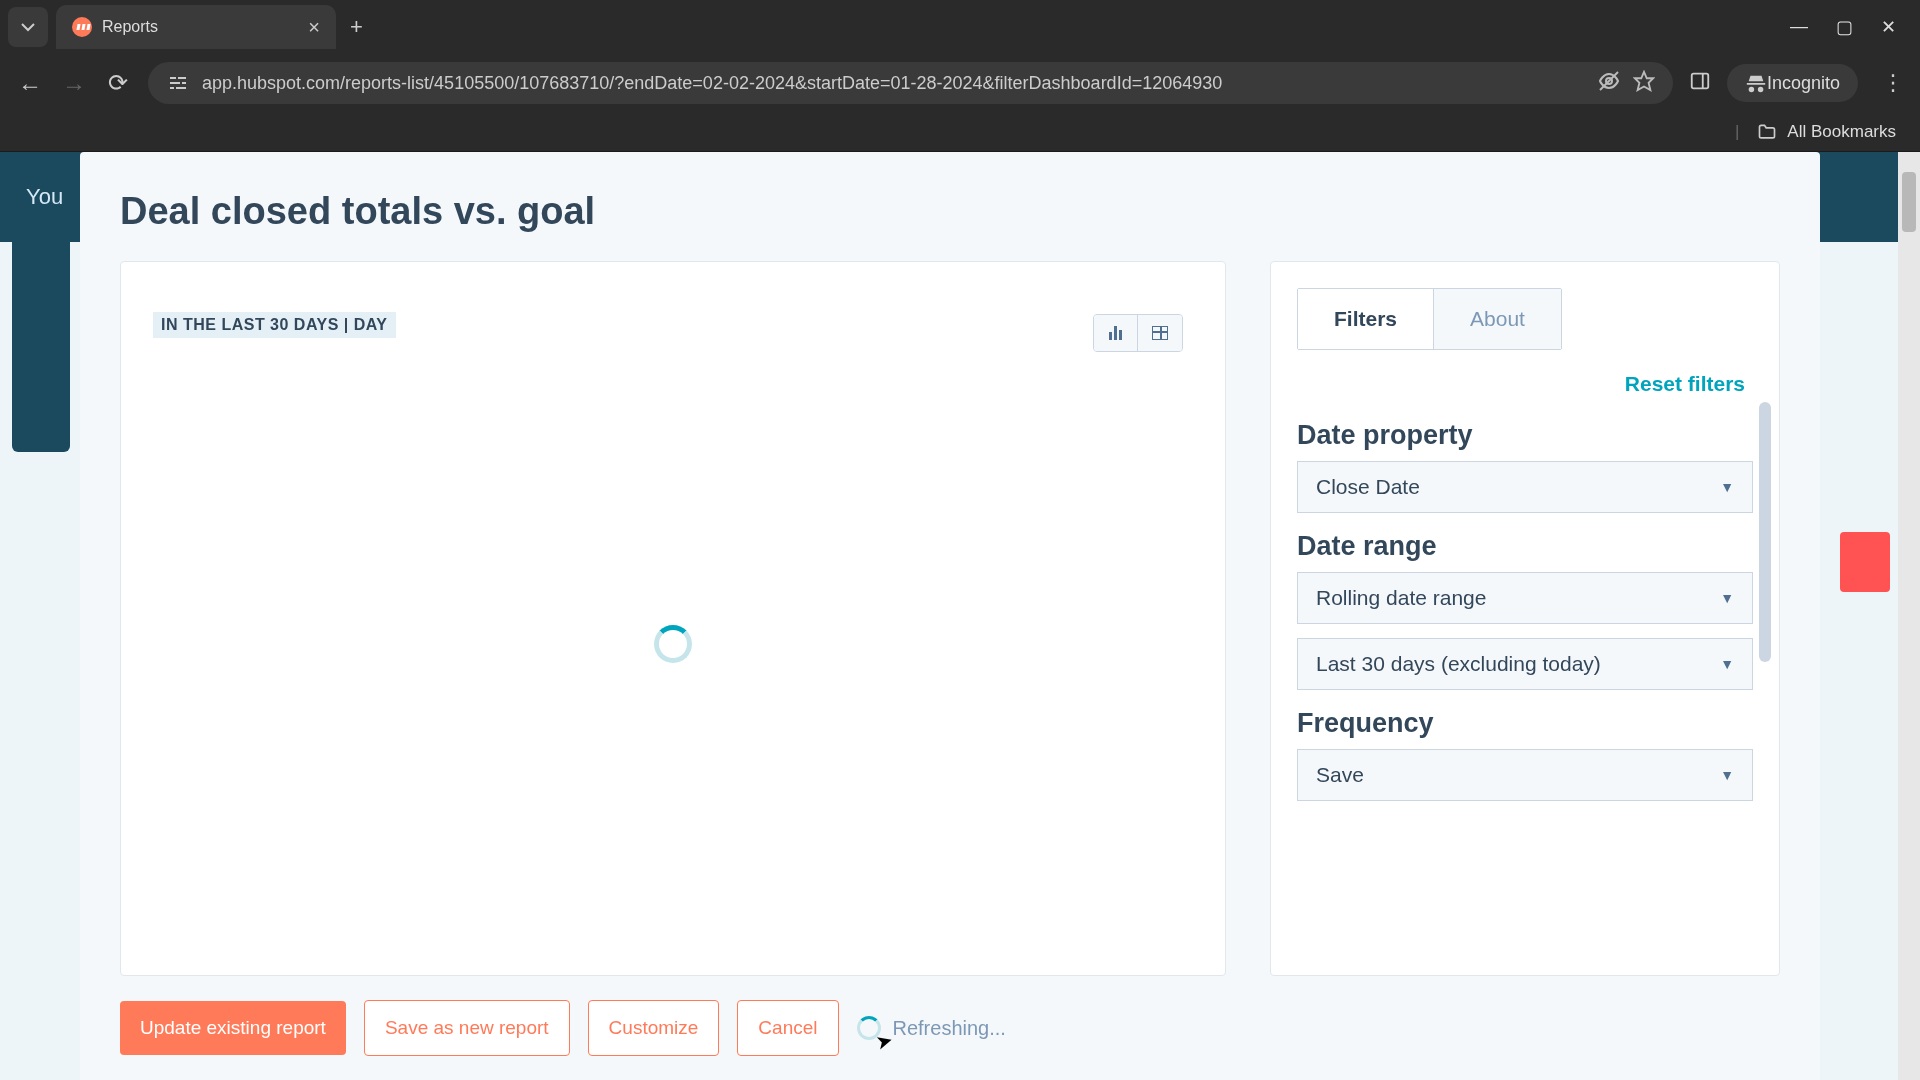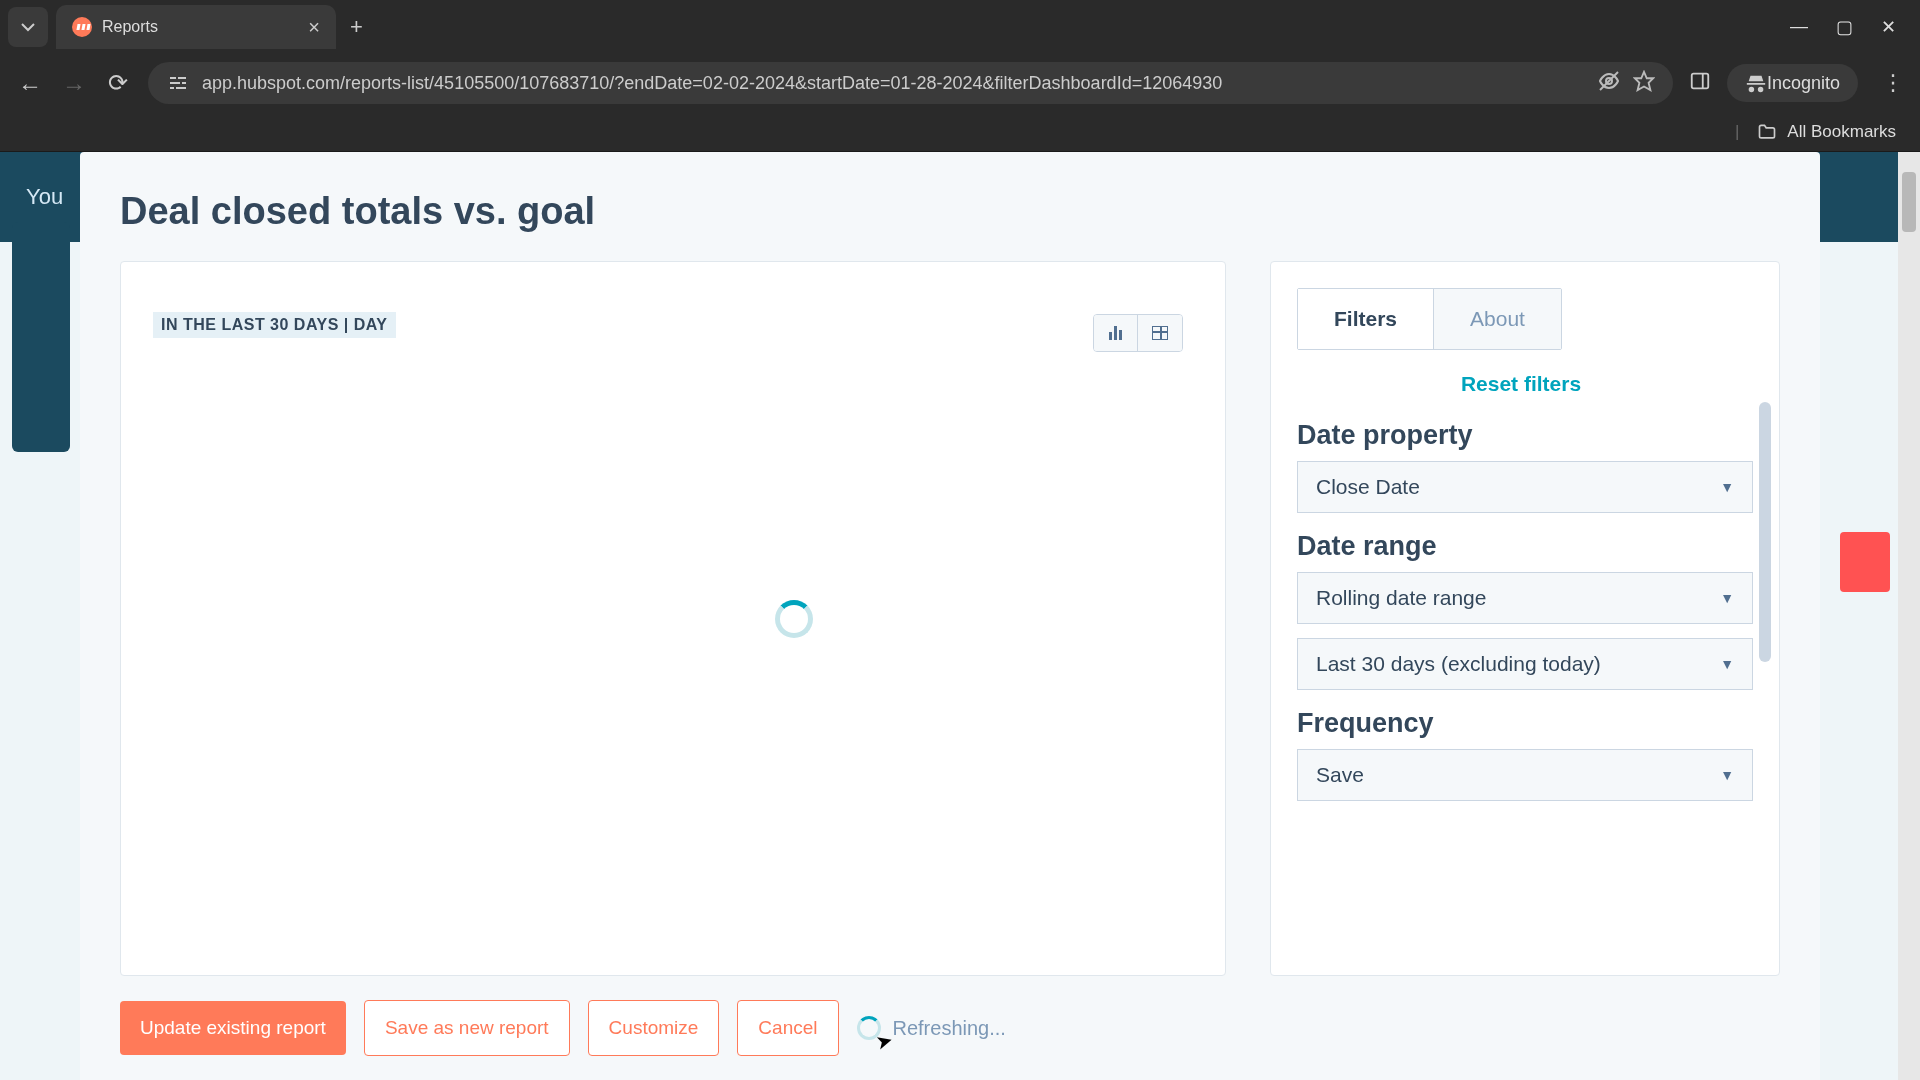--- a/index.html
+++ b/index.html
@@ -35,41 +35,41 @@
 .bg-header { position: absolute; top: 0; left: 0; right: 0; height: 90px; background: #1b4a5f; display: flex; align-items: center; padding-left: 26px; color: #d5e8f5; font-size: 22px; }
 .bg-scrollbar { position: absolute; right: 0; top: 0; bottom: 0; width: 22px; background: #e7e7e7; }
 .bg-scrollbar::before { content: ""; position: absolute; top: 20px; left: 4px; width: 14px; height: 60px; background: #b8b8b8; border-radius: 4px; }
 .bg-panel { position: absolute; top: 70px; left: 12px; width: 58px; height: 230px; background: #1b4a5f; border-radius: 6px; }
 .bg-alert { position: absolute; top: 380px; right: 30px; width: 50px; height: 60px; background: #ff5252; border-radius: 4px; }
 
 
 .modal { position: absolute; top: 0; left: 80px; right: 100px; bottom: 0; background: #f5f8fa; border-radius: 4px 4px 0 0; padding: 38px 40px 0; display: flex; flex-direction: column; }
 .modal-title { font-size: 38px; color: #33475b; font-weight: 700; margin-bottom: 28px; }
 .modal-body { display: flex; gap: 44px; flex: 1; min-height: 0; }
-.chart-card { flex: 1; background: #fff; border: 1px solid #e0e7ed; border-radius: 4px; padding: 26px 32px; position: relative; display: flex; flex-direction: row; }
+.chart-card { flex: 1; background: #fff; border: 1px solid #e0e7ed; border-radius: 4px; padding: 26px 32px; position: relative; display: flex; flex-direction: column; }
 .chart-tools { position: absolute; top: 52px; right: 42px; display: flex; border: 1px solid #cbd6e2; border-radius: 4px; overflow: hidden; }
 .chart-tool { width: 44px; height: 36px; background: #f5f8fa; display: flex; align-items: center; justify-content: center; border-right: 1px solid #cbd6e2; }
 .chart-tool:last-child { border-right: none; }
 .bar-icon { display: flex; align-items: flex-end; gap: 2px; height: 14px; }
 .bar-icon span { width: 3px; background: #516f90; }
 .bar-icon span:nth-child(1){height:8px} .bar-icon span:nth-child(2){height:14px} .bar-icon span:nth-child(3){height:10px}
 .table-icon { width: 16px; height: 14px; border: 1.5px solid #516f90; position: relative; }
 .table-icon::before { content:""; position:absolute; top:4px; left:0; right:0; height:1.5px; background:#516f90; }
 .table-icon::after { content:""; position:absolute; top:0; bottom:0; left:50%; width:1.5px; background:#516f90; }
 .chart-badge { display: inline-block; background: #e5f0f6; color: #33475b; font-size: 16px; font-weight: 700; letter-spacing: 0.5px; padding: 4px 8px; margin-top: 24px; }
 .chart-center { flex: 1; display: flex; align-items: center; justify-content: center; }
 .spinner { width: 38px; height: 38px; border: 5px solid #c6e5ea; border-top-color: #00a4bd; border-radius: 50%; animation: spin 1s linear infinite; }
 @keyframes spin { to { transform: rotate(360deg); } }
 
 .side-card { width: 510px; background: #fff; border: 1px solid #e0e7ed; border-radius: 4px; padding: 26px 0 26px 26px; display: flex; flex-direction: column; }
 .tabset { display: flex; border: 1px solid #cbd6e2; width: fit-content; border-radius: 2px; }
 .tabset-tab { padding: 18px 36px; font-size: 21px; color: #33475b; background: #fff; }
 .tabset-tab.active { font-weight: 600; }
 .tabset-tab:not(.active) { background: #f5f8fa; color: #7c98b6; border-left: 1px solid #cbd6e2; }
-.reset-link { text-align: center; color: #00a4bd; font-size: 21px; font-weight: 600; padding: 22px 34px 6px 0; }
+.reset-link { text-align: right; color: #00a4bd; font-size: 21px; font-weight: 600; padding: 22px 34px 6px 0; }
 .filter-scroll { position: relative; flex: 1; padding-right: 26px; overflow: hidden; }
 .filter-sb { position: absolute; right: 8px; top: 0; width: 12px; height: 260px; background: #cbd6e2; border-radius: 6px; }
 .field-lbl { font-size: 27px; color: #33475b; font-weight: 600; margin: 18px 0 10px; }
 .sel { border: 1px solid #cbd6e2; border-radius: 0; background: #f5f8fa; height: 52px; display: flex; align-items: center; padding: 0 18px; font-size: 21px; color: #33475b; justify-content: space-between; margin-bottom: 14px; }
 .sel .caret { color: #516f90; font-size: 14px; }
 
 .footer { display: flex; gap: 18px; align-items: center; padding: 24px 0; }
 .btn { border-radius: 4px; font-size: 19px; font-weight: 500; padding: 16px 20px; cursor: pointer; }
 .btn-primary { background: #ff7a59; color: #fff; border: none; }
 .btn-outline { background: #fff; color: #ff7a59; border: 1px solid #ff7a59; }

